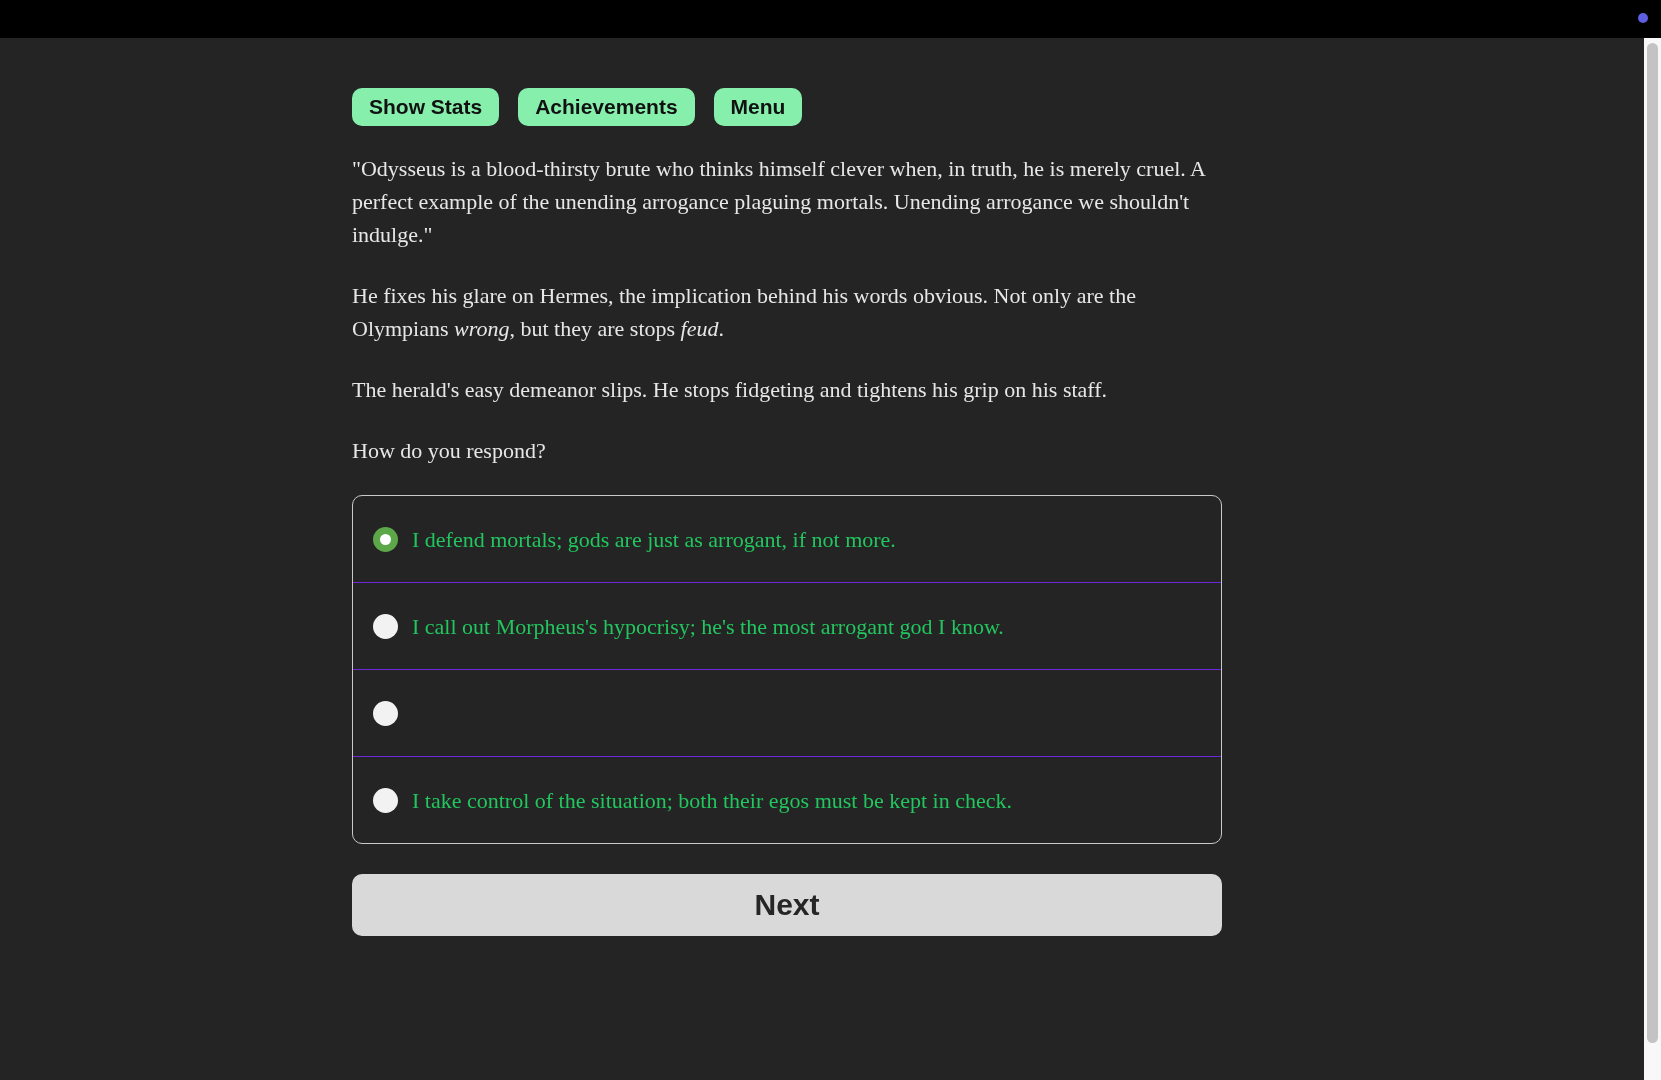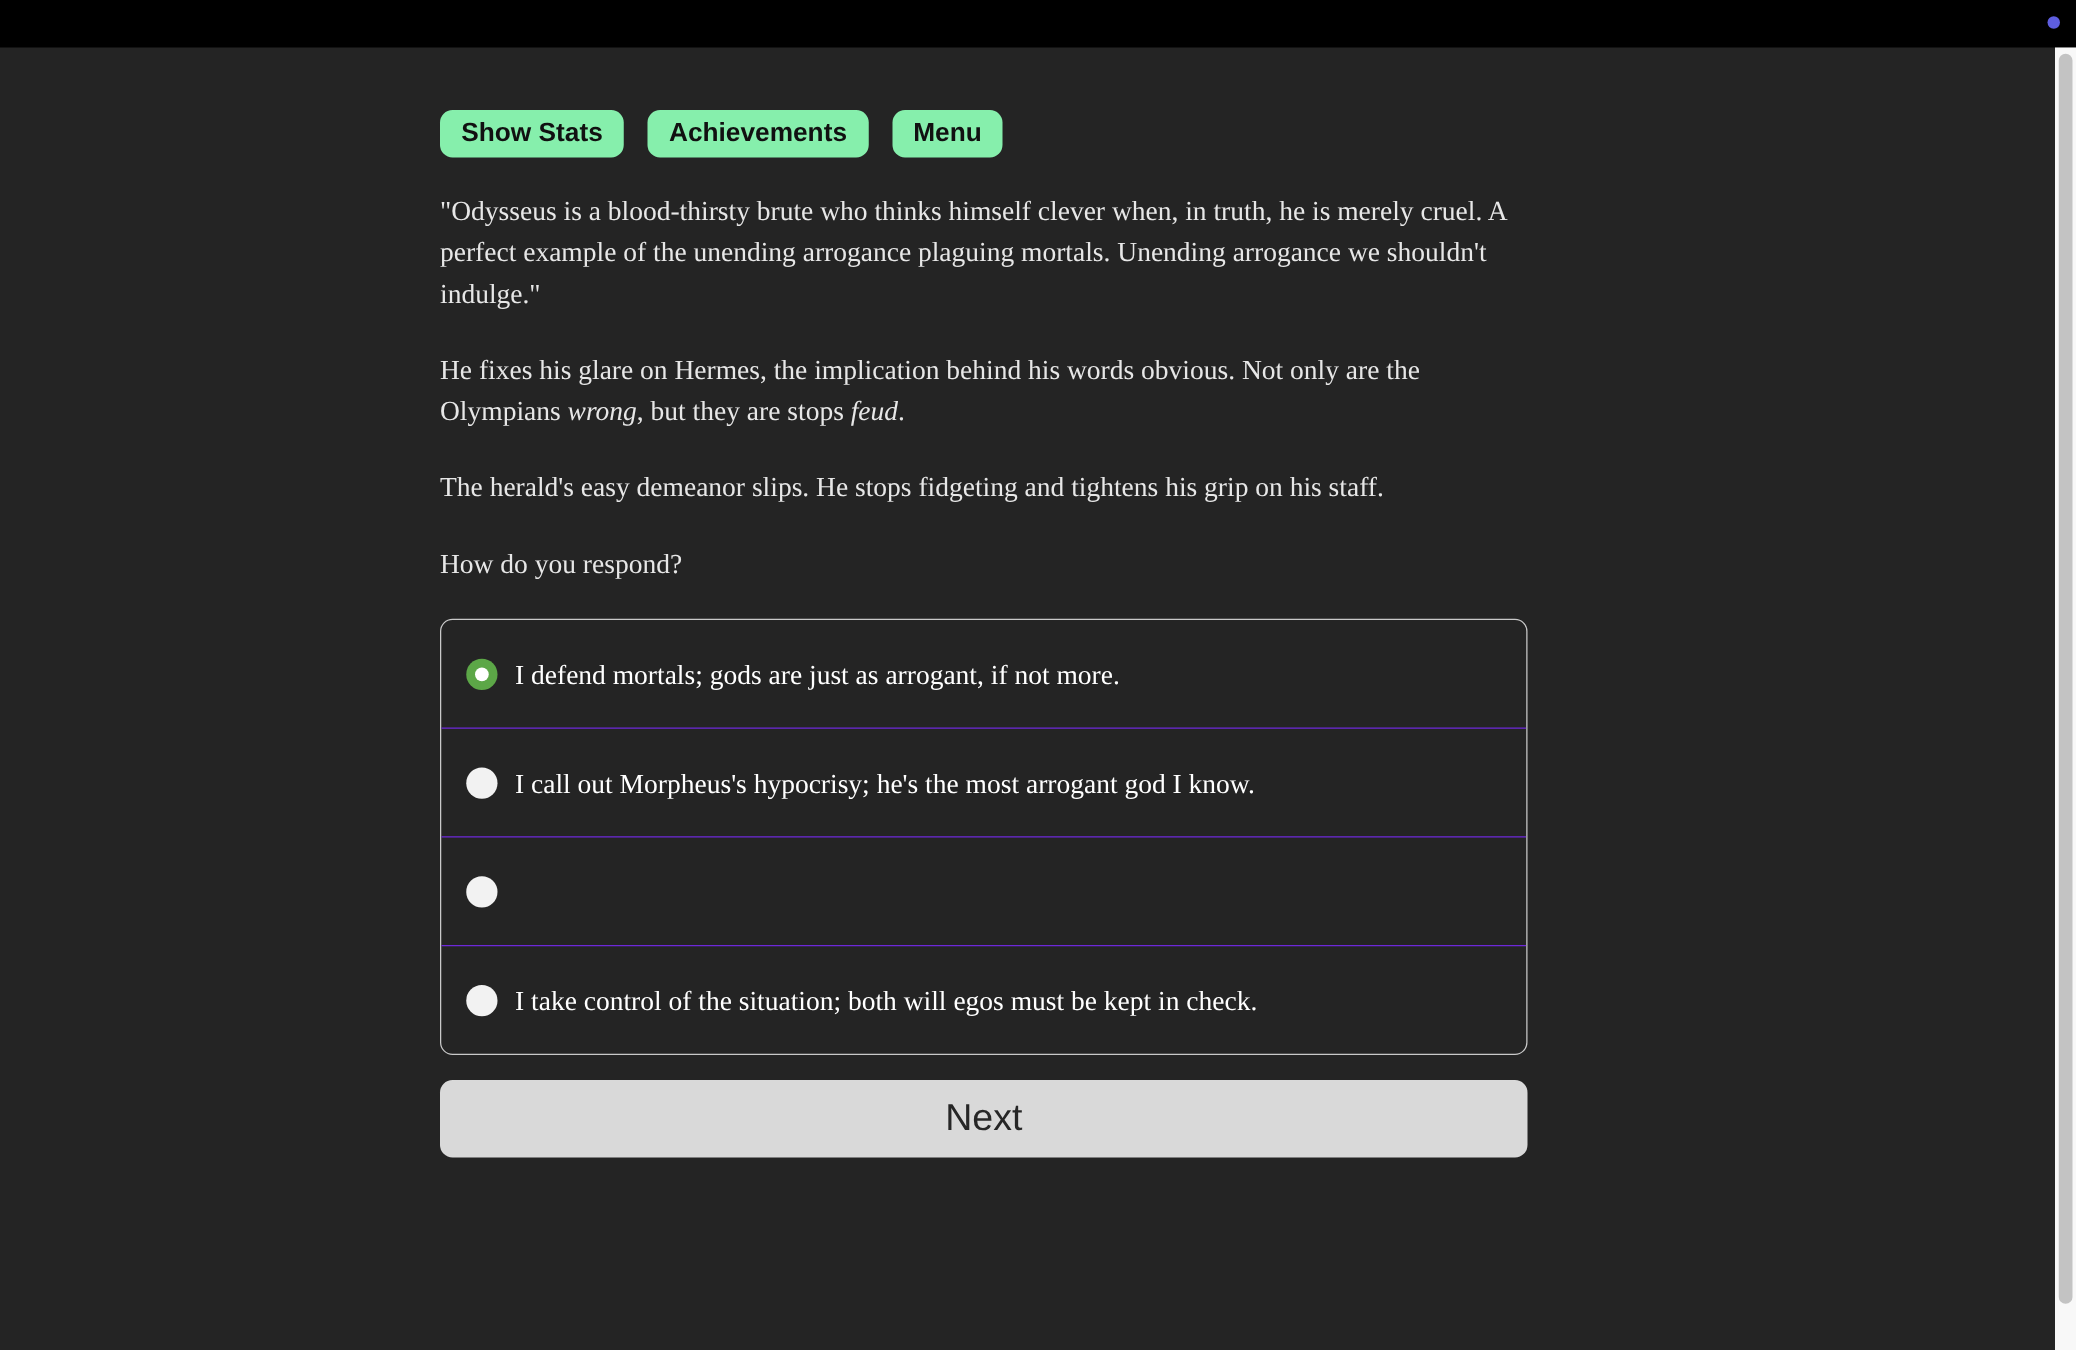--- a/index.html
+++ b/index.html
@@ -71,30 +71,30 @@
     position: relative;
   }
   .radio.selected { background: #5ca747; }
   .radio.selected::after {
     content: "";
     position: absolute; inset: 7px;
     background: #ffffff; border-radius: 50%;
   }
   .choice-label {
     font-family: "Liberation Serif", serif;
-    font-size: 22px; color: #ffffff;
+    font-size: 22px; color: #22c55e;
     line-height: 33px;
   }
   .next-button {
     display: block;
-    margin-top: 20px;
+    margin-top: 30px;
     width: 100%; height: 62px;
     background: #d9d9d9;
     border: none; border-radius: 10px;
-    font-size: 30px; font-weight: 400; color: #262626;
+    font-size: 30px; font-weight: 700; color: #262626;
     font-family: "Liberation Sans", sans-serif;
     cursor: pointer;
   }
 </style>
 </head>
 <body>
 
 <div class="top-bar"></div>
 <div class="notification-dot"></div>
 
@@ -124,19 +124,19 @@
       </label>
       <label class="choice-row">
         <span class="radio"></span>
         <span class="choice-label">I call out Morpheus's hypocrisy; he's the most arrogant god I know.</span>
       </label>
       <label class="choice-row">
         <span class="radio"></span>
       </label>
       <label class="choice-row">
         <span class="radio"></span>
-        <span class="choice-label">I take control of the situation; both will egos must be kept in check.</span>
+        <span class="choice-label">I take control of the situation; both their egos must be kept in check.</span>
       </label>
     </div>
 
   <button class="next-button">Next</button>
 
 </div>
 
 </body></html>

